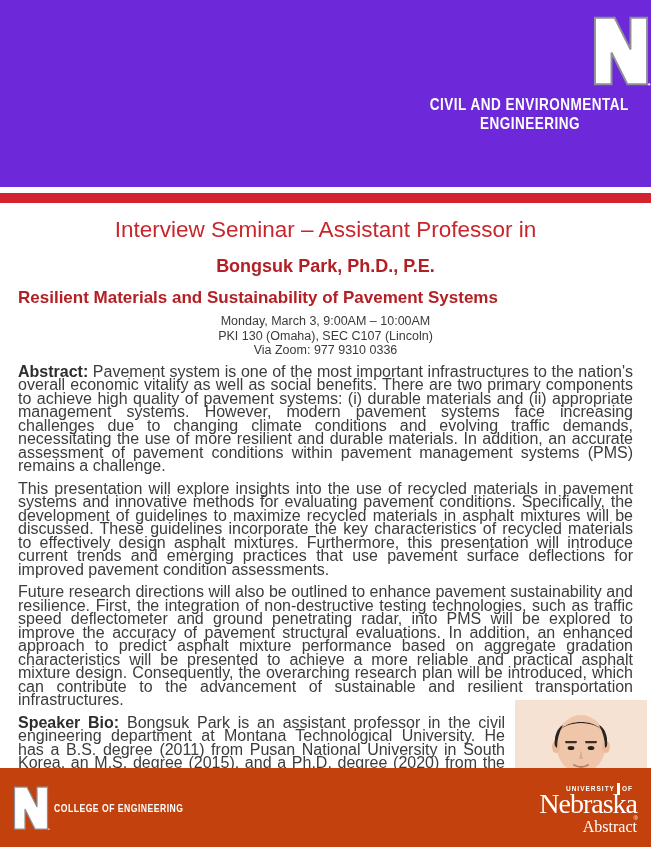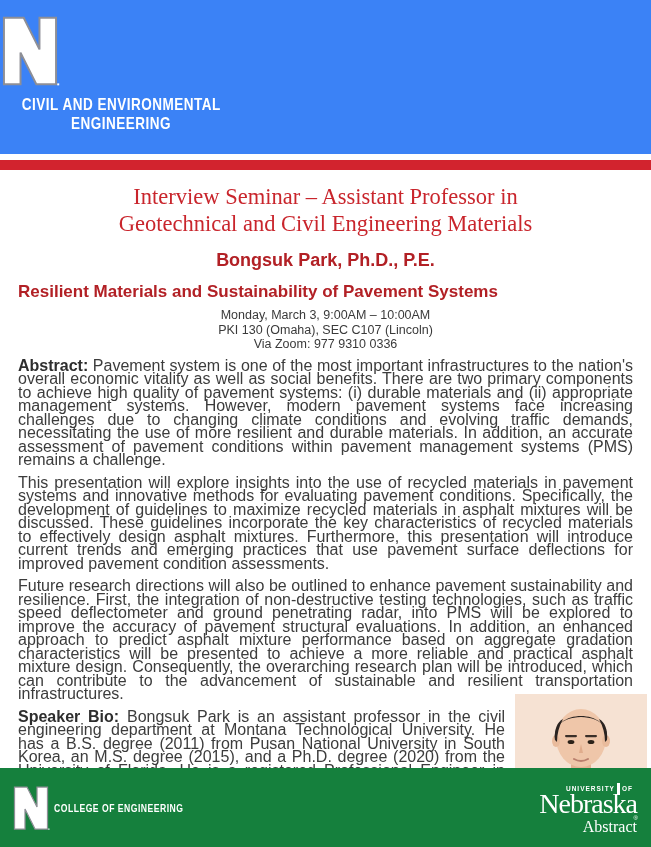--- a/index.html
+++ b/index.html
@@ -9,25 +9,25 @@
     width: 651px;
     height: 847px;
     margin: 0 auto;
     background: #ffffff;
     overflow: hidden;
     font-family: "Liberation Sans", sans-serif;
   }
 
   
   .header {
-    height: 154px;
-    background: #3b82f6;
+    height: 187px;
+    background: #6d28d9;
     display: flex;
     flex-direction: column;
-    align-items: flex-start;
+    align-items: flex-end;
   }
   .header .n-logo { margin-top: 13px; }
   .dept {
     margin-top: 6px;
     color: #ffffff;
     font-weight: bold;
     font-size: 16.5px;
     line-height: 19px;
     letter-spacing: 0.6px;
     text-align: center;
@@ -39,21 +39,20 @@
 
   
   .content { padding: 0 18px; }
   .seminar-title {
     margin-top: 13px;
     text-align: center;
     color: #c9252c;
     font-size: 22.5px;
     line-height: 27px;
     font-weight: 400;
-    font-family: Liberation Serif, serif;
   }
   .speaker-name {
     margin-top: 8px;
     text-align: center;
     color: #b22025;
     font-size: 18px;
     line-height: 30px;
     font-weight: bold;
   }
   .talk-title {
@@ -99,21 +98,21 @@
     margin-left: 36px;
     vertical-align: -2px;
   }
   .dot { width: 11px; height: 11px; border-radius: 50%; background: #ccc; display: inline-block; }
 
   
   .footer {
     position: absolute;
     left: 0; right: 0; bottom: 0;
     height: 79px;
-    background: #15803d;
+    background: #c2410c;
     display: flex;
     align-items: center;
     justify-content: space-between;
     padding: 0 10px 0 12px;
   }
   .footer-left { display: flex; align-items: center; }
   .college-label {
     color: #ffffff;
     font-weight: bold;
     font-size: 10.5px;
@@ -155,21 +154,20 @@
     </div>
   </div>
 
   <div class="gap-white"></div>
   <div class="stripe-red"></div>
 
   <div class="content">
 
     <div class="seminar-title">
       <span>Interview Seminar – Assistant Professor in</span><br>
-      <span>Geotechnical and Civil Engineering Materials</span>
     </div>
 
     <div class="speaker-name">Bongsuk Park, Ph.D., P.E.</div>
 
     <div class="talk-title">Resilient Materials and Sustainability of Pavement Systems</div>
 
     <div class="info-block">
       <div>Monday, March 3, 9:00AM – 10:00AM</div>
       <div>PKI 130 (Omaha), SEC C107 (Lincoln)</div>
       <div>Via Zoom: 977 9310 0336</div>

